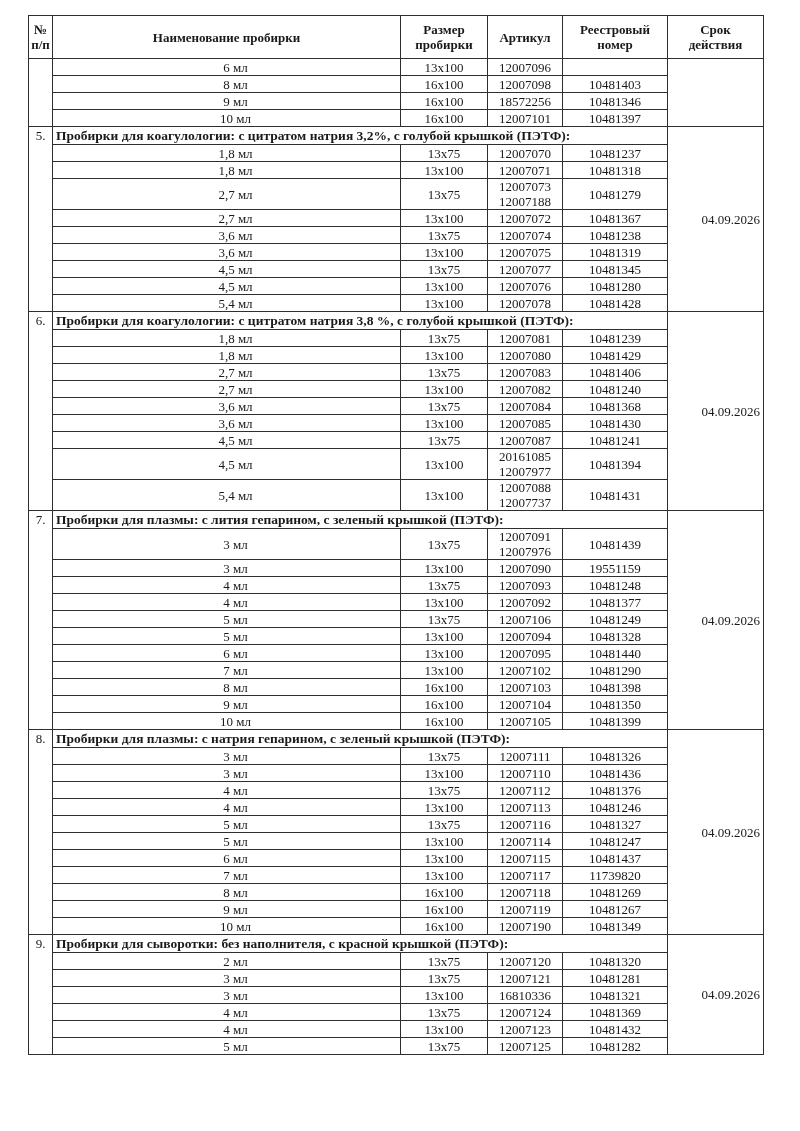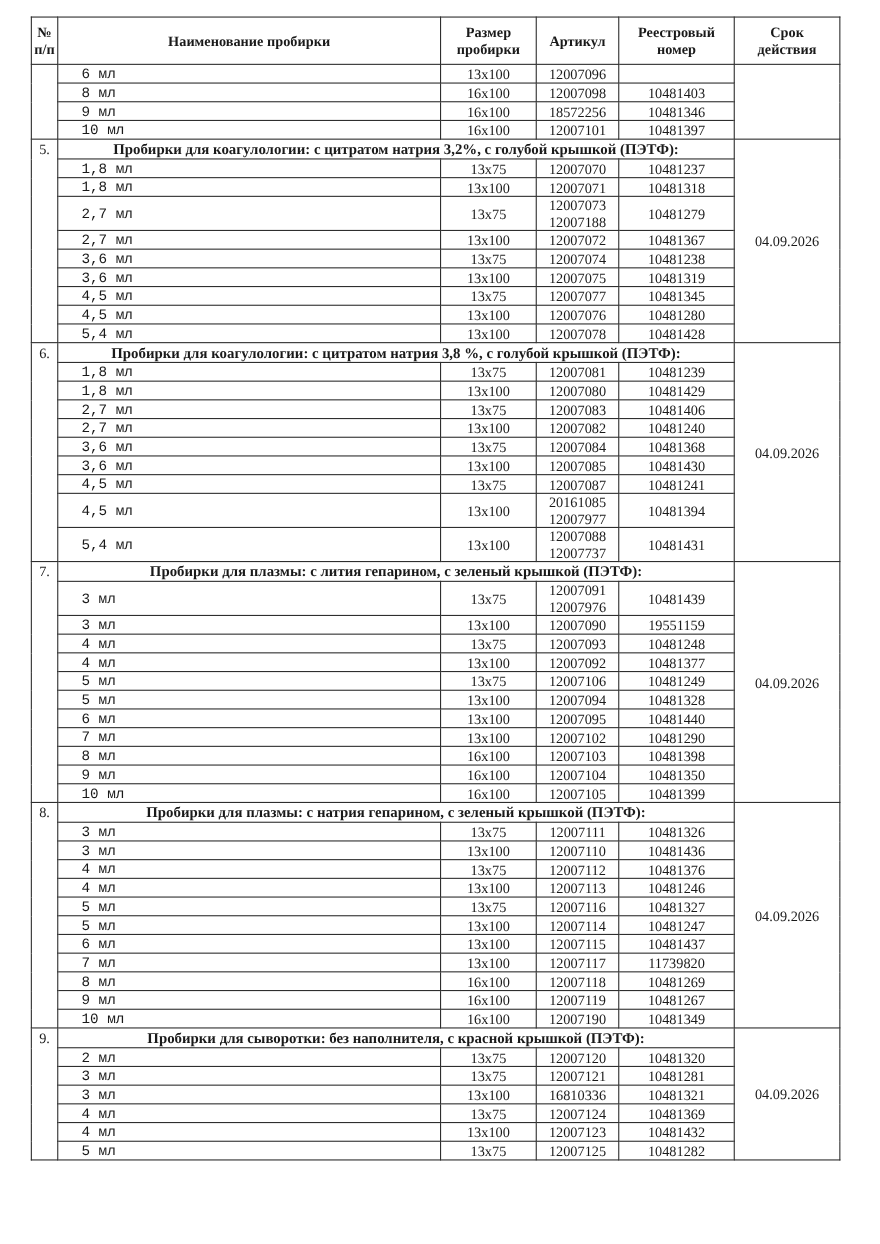--- a/index.html
+++ b/index.html
@@ -30,34 +30,33 @@
   .doc thead th {
     font-weight: bold;
     text-align: center;
     vertical-align: middle;
     white-space: pre-line;
     height: 40px;
     padding: 1px 2px;
   }
   tr.data { height: 17px; }
   tr.section-row { height: 18px; }
-  td.name-cell { text-align: left; padding-left: 21px; font-family: Liberation Mono, monospace; }
+  td.name-cell { text-align: center; padding-left: 21px; }
   td.center { text-align: center; }
   td.section-title {
     font-weight: bold;
-    text-align: center;
     font-size: 13.5px;
   }
   td.num-cell {
     text-align: center;
     vertical-align: top;
     padding-top: 1px;
   }
   td.validity-cell {
-    text-align: center;
+    text-align: right;
     vertical-align: middle;
   }
 </style>
 </head>
 <body>
 
 <div class="page">
   <table class="doc">
     <colgroup>
       <col style="width:24px">

